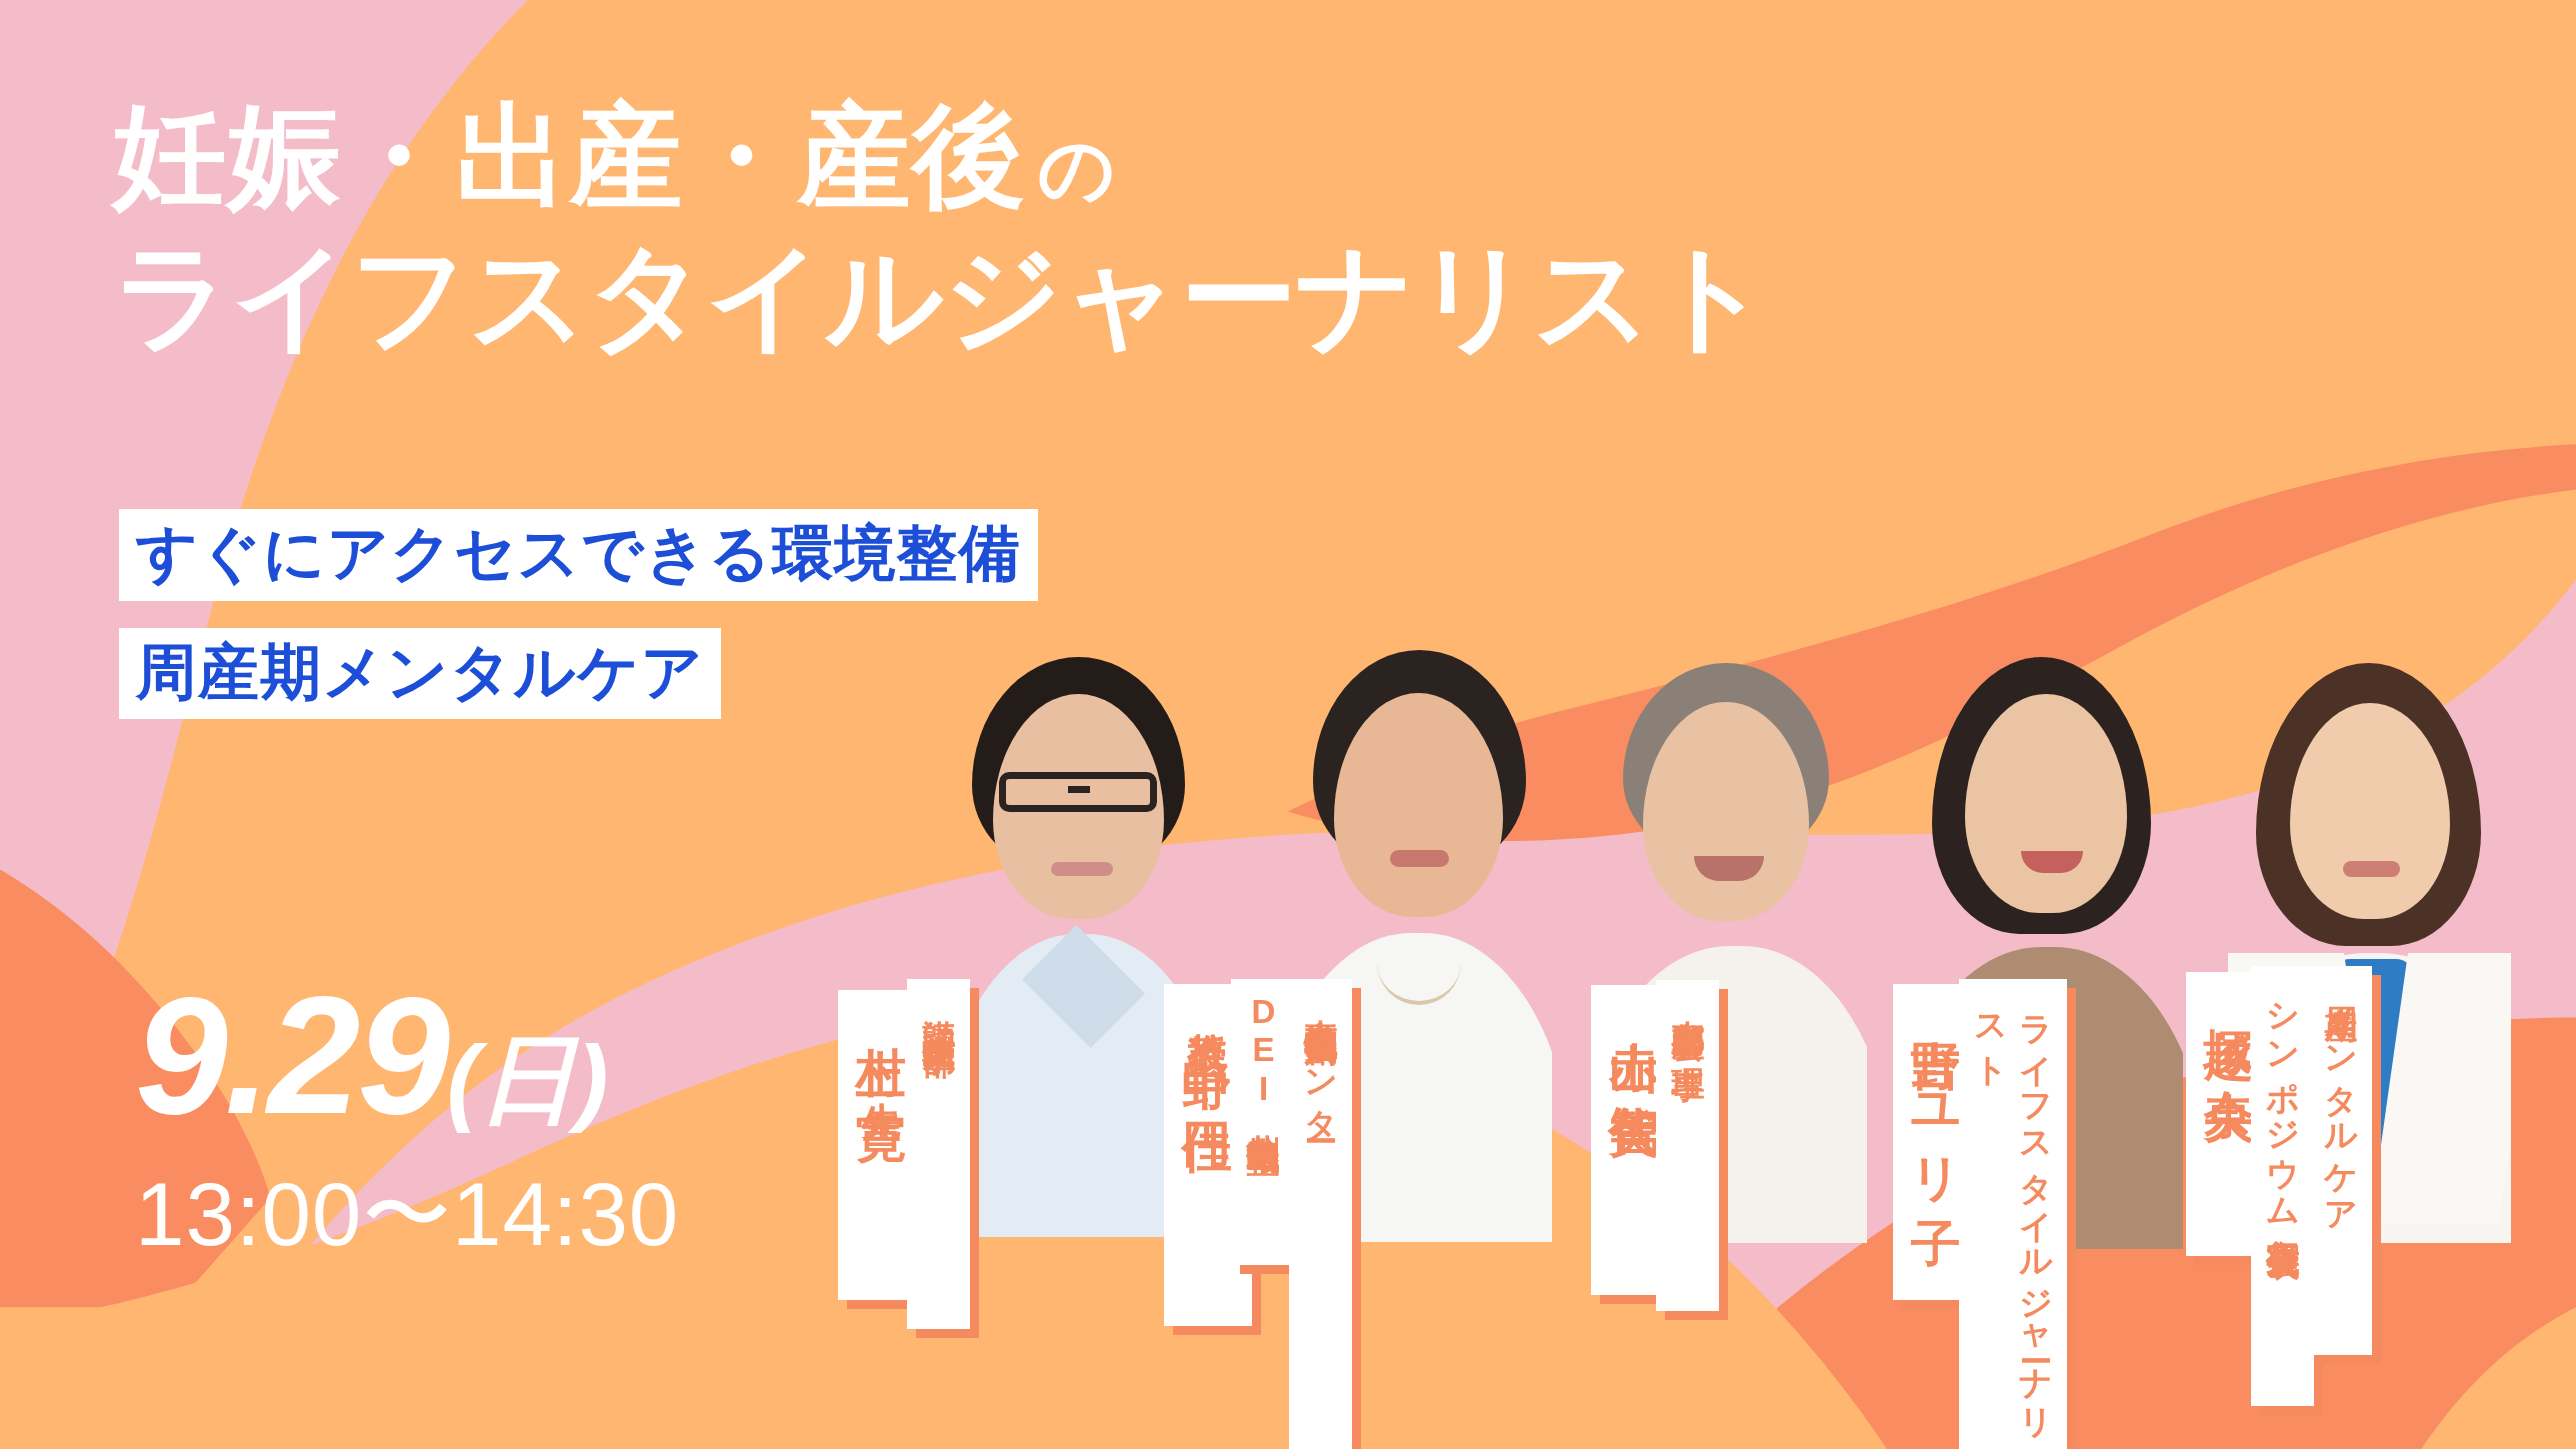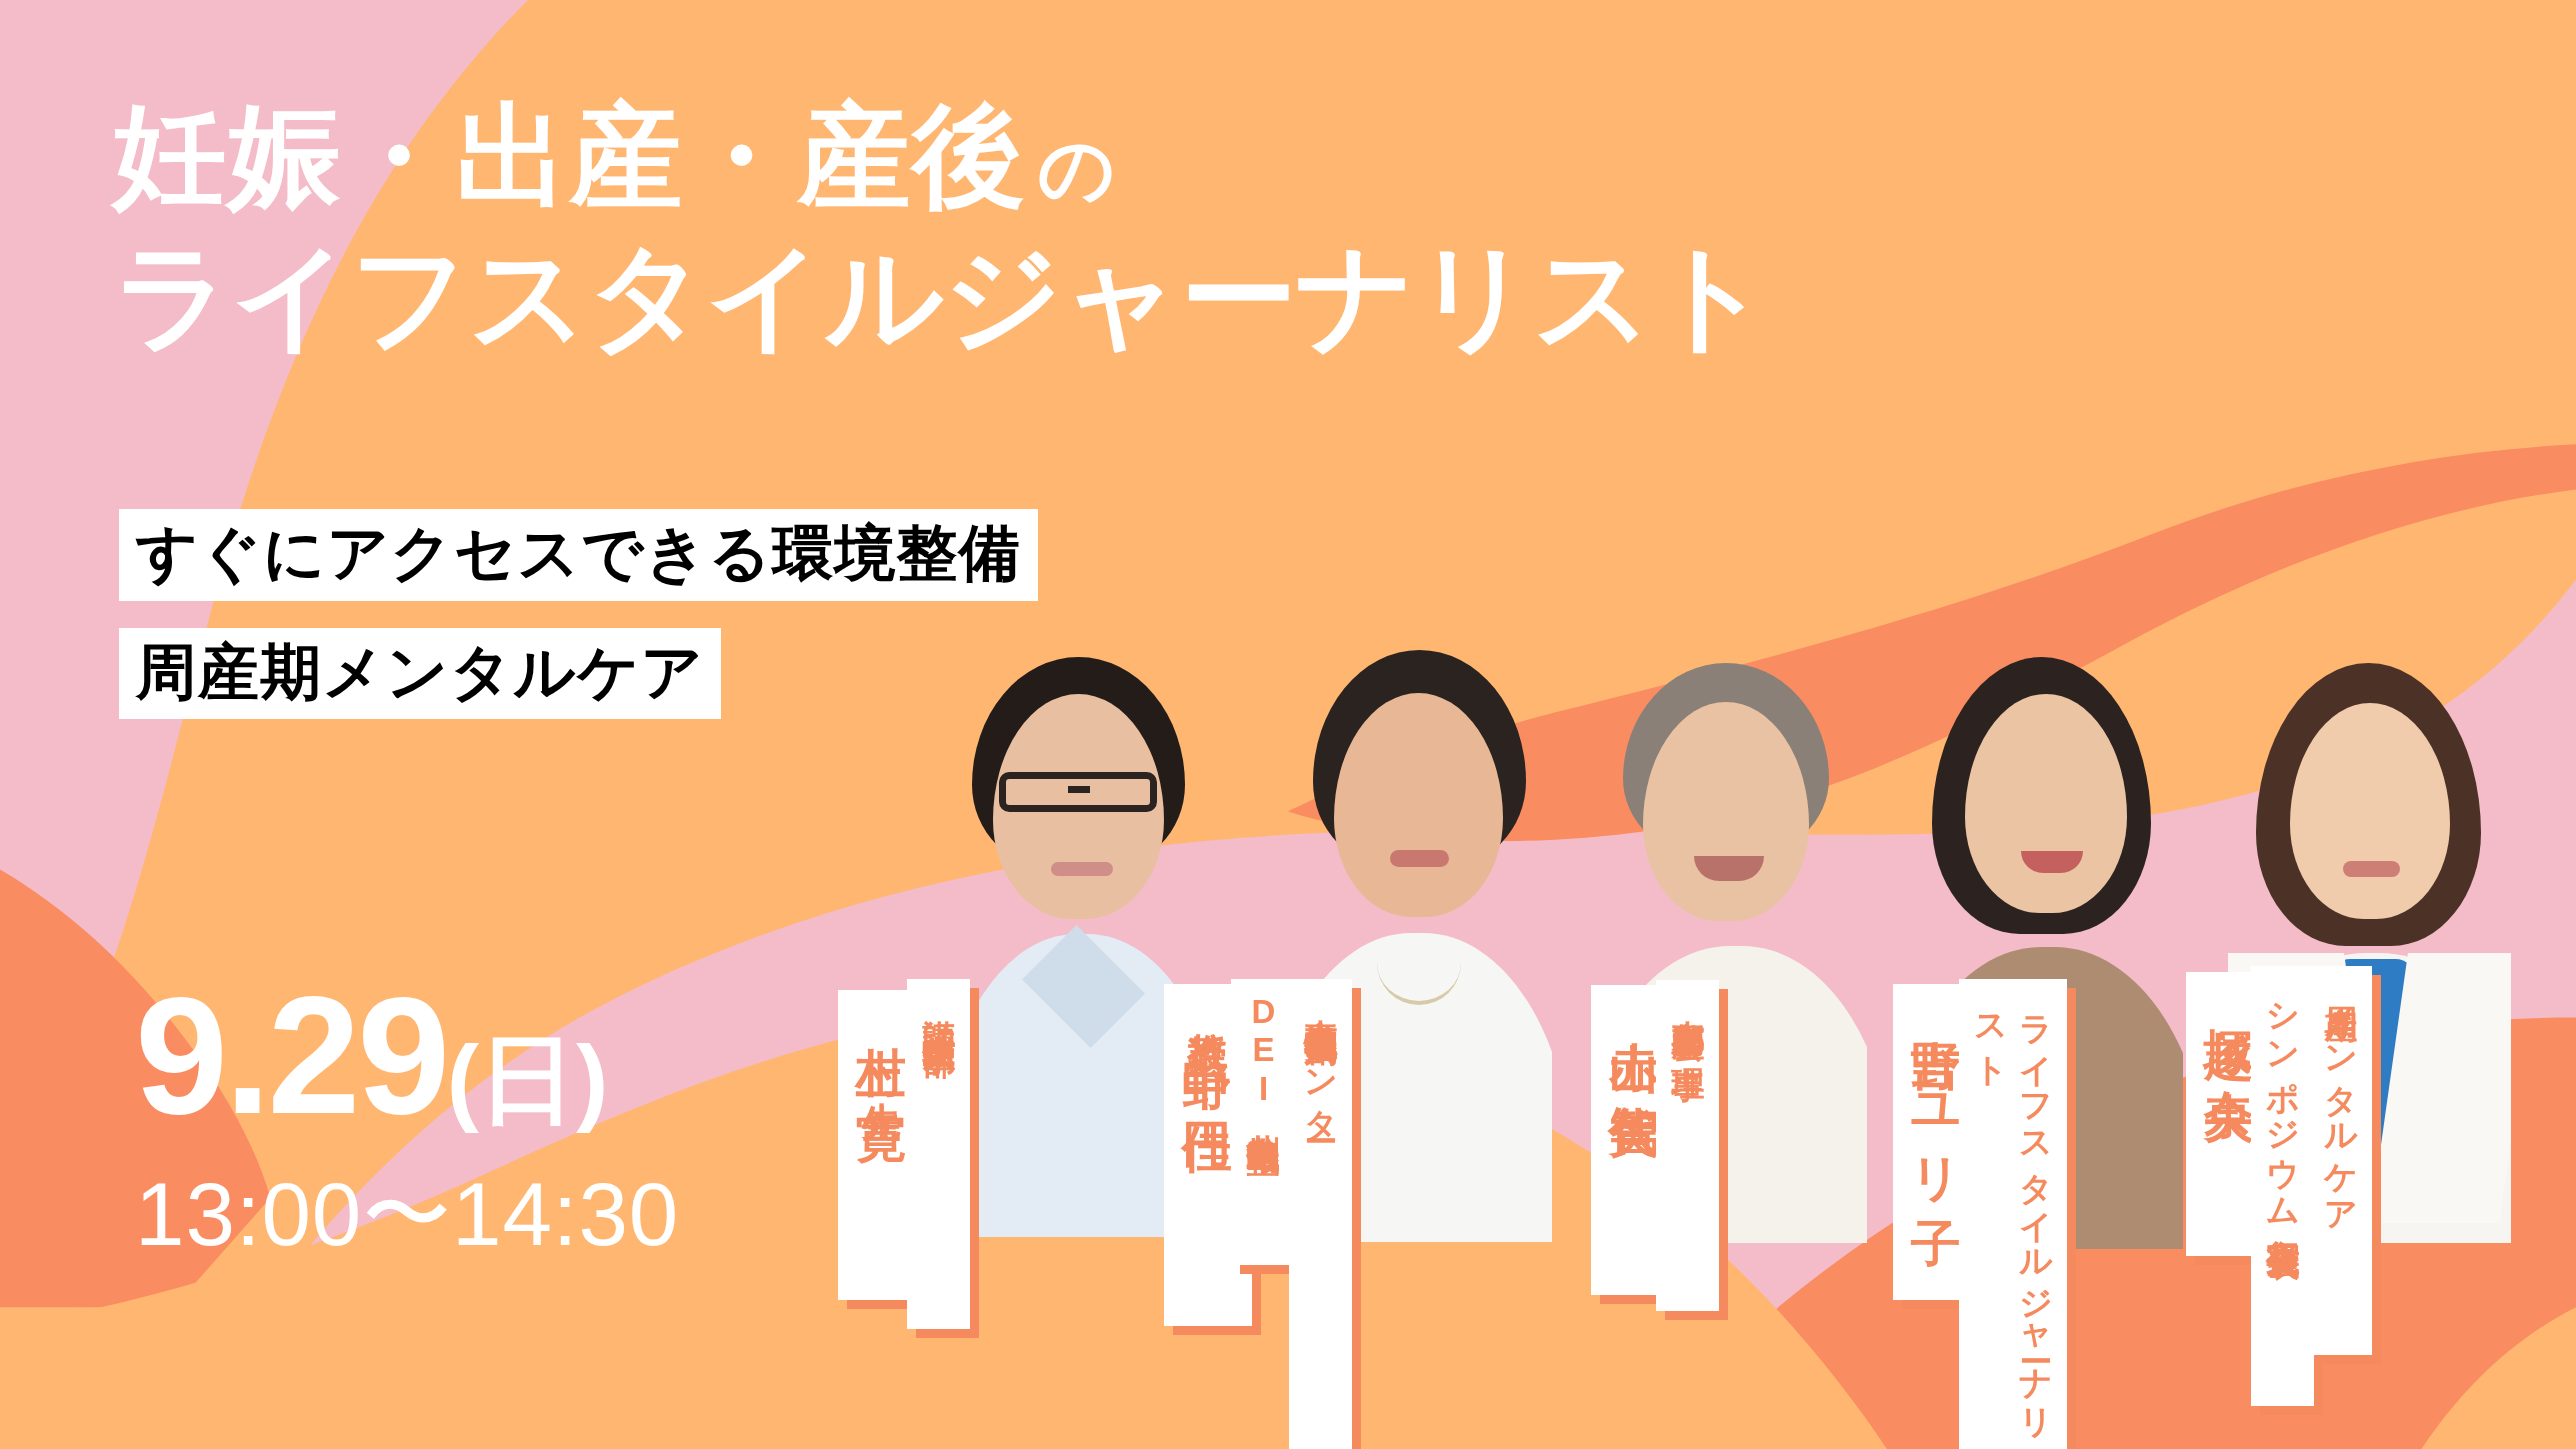--- a/index.html
+++ b/index.html
@@ -54,21 +54,21 @@
   
   .bullets {
     position: absolute;
     left: 119px;
     top: 509px;
     z-index: 6;
   }
   .bullet {
     display: inline-block;
     background: #FFFFFF;
-    color: #000000;
+    color: #1d4ed8;
     font-weight: 900;
     font-size: 61px;
     line-height: 1.0;
     padding: 14px 16.7px 16.7px 16.7px;
     white-space: nowrap;
     letter-spacing: 0.02em;
   }
   .bullet-row { margin-bottom: 27px; }
   .bullet-row:last-child { margin-bottom: 0; }
 
@@ -79,20 +79,21 @@
     top: 972px;
     z-index: 6;
     color: #FFFFFF;
   }
   .date-main {
     font-size: 167px;
     font-weight: 700;
     line-height: 1.0;
     letter-spacing: -0.02em;
     white-space: nowrap;
+    font-style: italic;
   }
   .date-main .dow {
     font-size: 97px;
     letter-spacing: 0;
   }
   .time-main {
     font-size: 89px;
     font-weight: 400;
     line-height: 1.0;
     margin-top: 31px;

